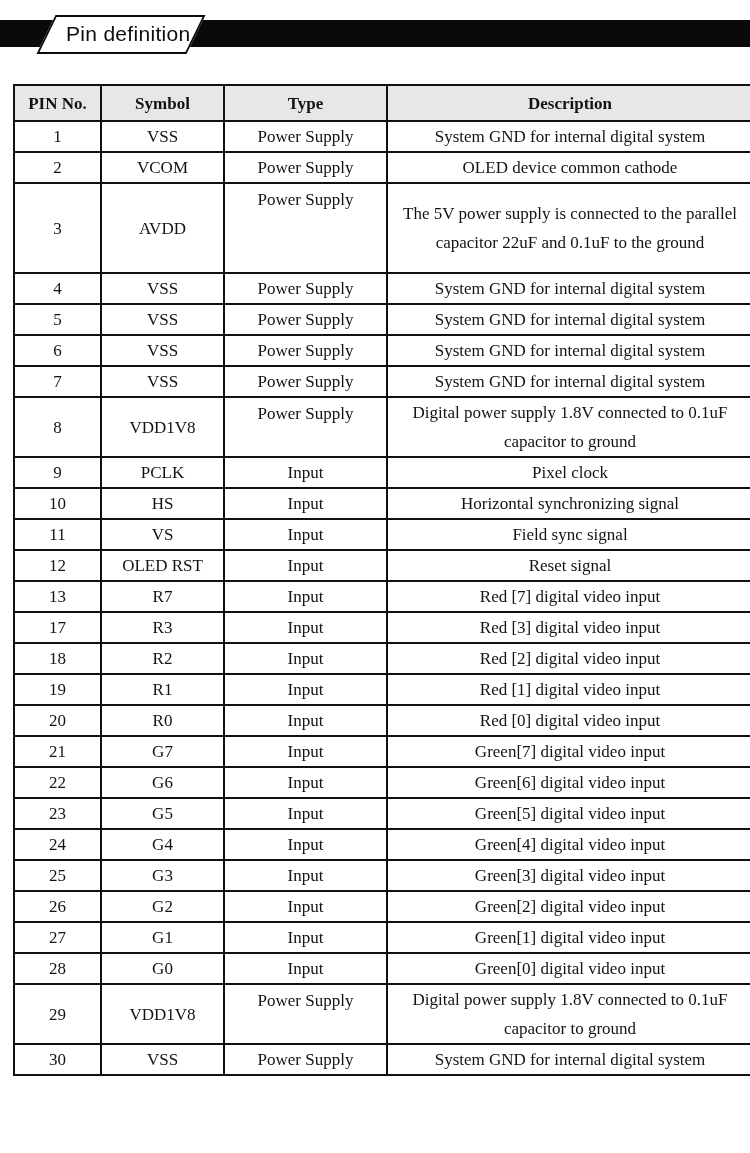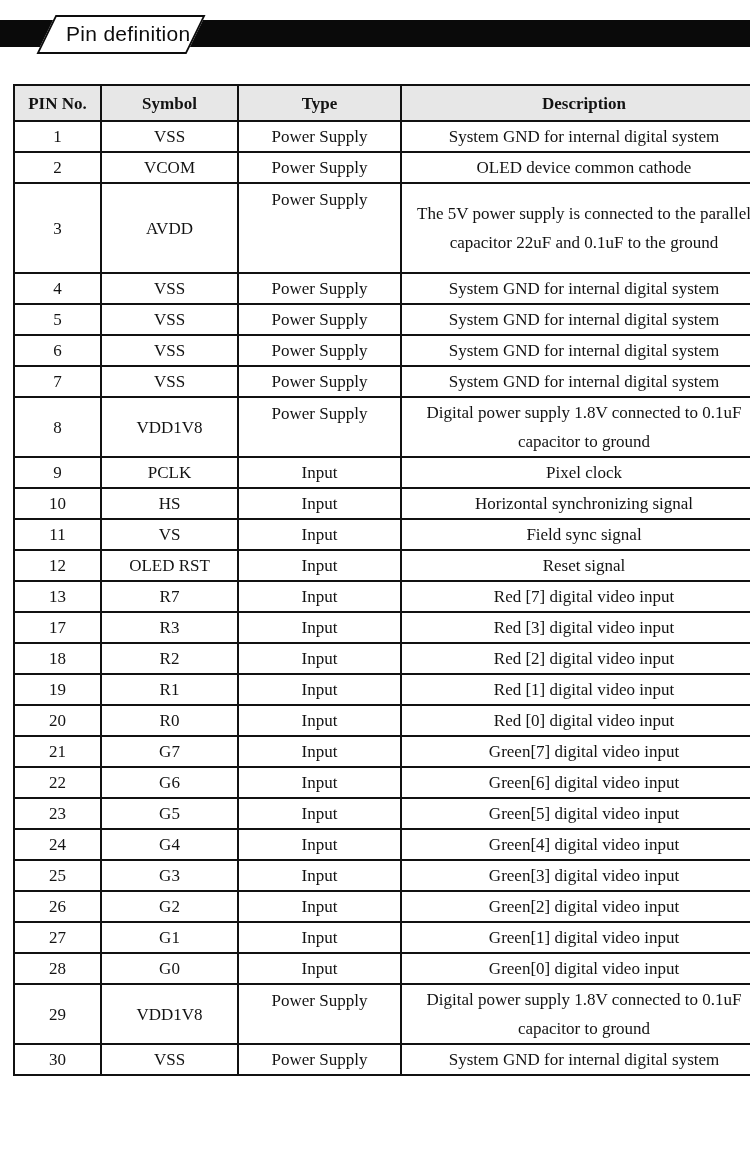--- a/index.html
+++ b/index.html
@@ -51,21 +51,21 @@
     overflow: hidden;
   }
   .pin-table th {
     height: 36px;
     background: #e7e7e7;
     font-weight: bold;
   }
   .pin-table td { height: 30px; padding: 0 4px; }
   .pin-table td.desc-cell { padding: 0 8px; }
   .col-pin    { width: 87px; margin-top: 48px; }
-  .col-symbol { width: 137px; margin-left: 31px; }
+  .col-symbol { width: 123px; margin-left: 31px; }
   .col-type   { width: 163px; }
   .col-desc   { width: 366px; margin-left: 20px; }
   tr.tall-2 td { height: 60px; }
   tr.tall-3 td { height: 90px; }
   td.top-align { vertical-align: top; padding-top: 1px; }
 </style>
 </head>
 <body>
 
 <div class="page">

